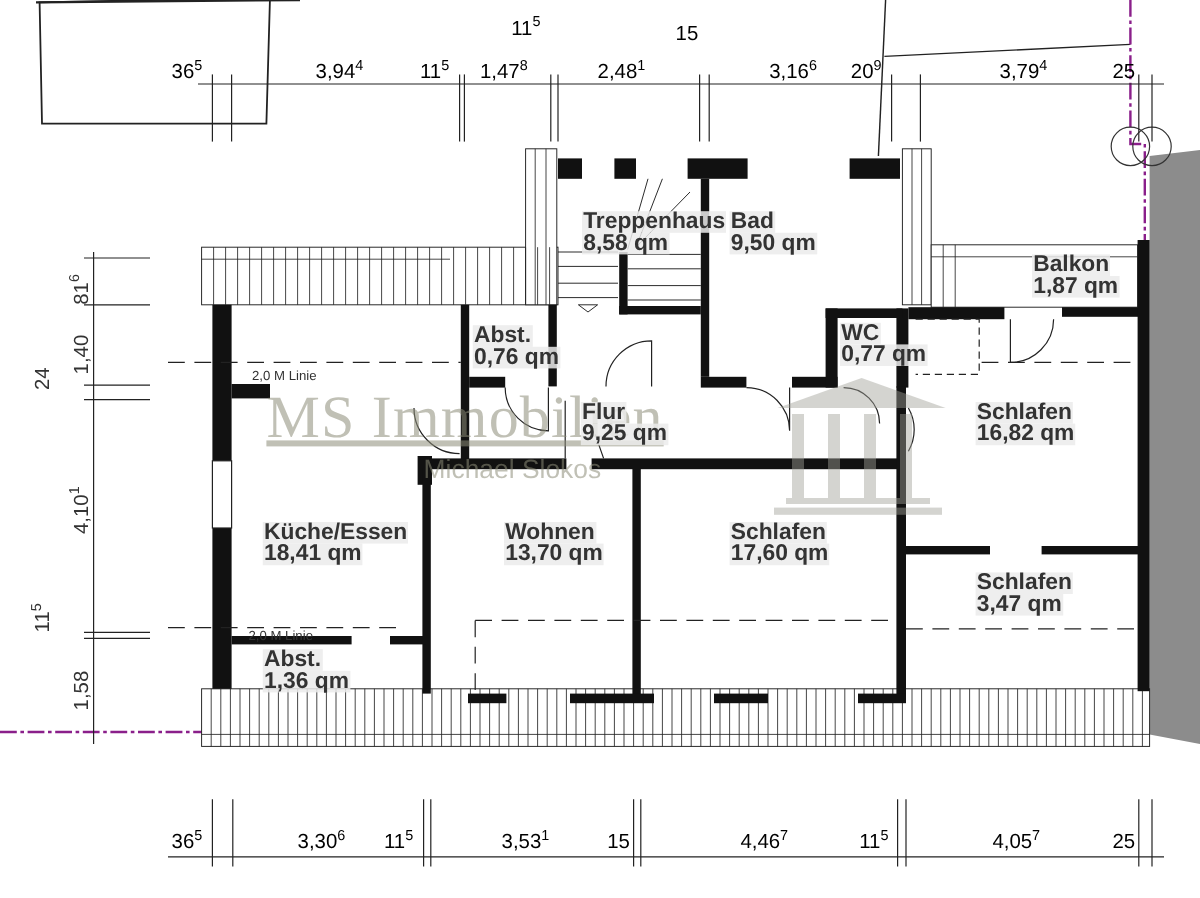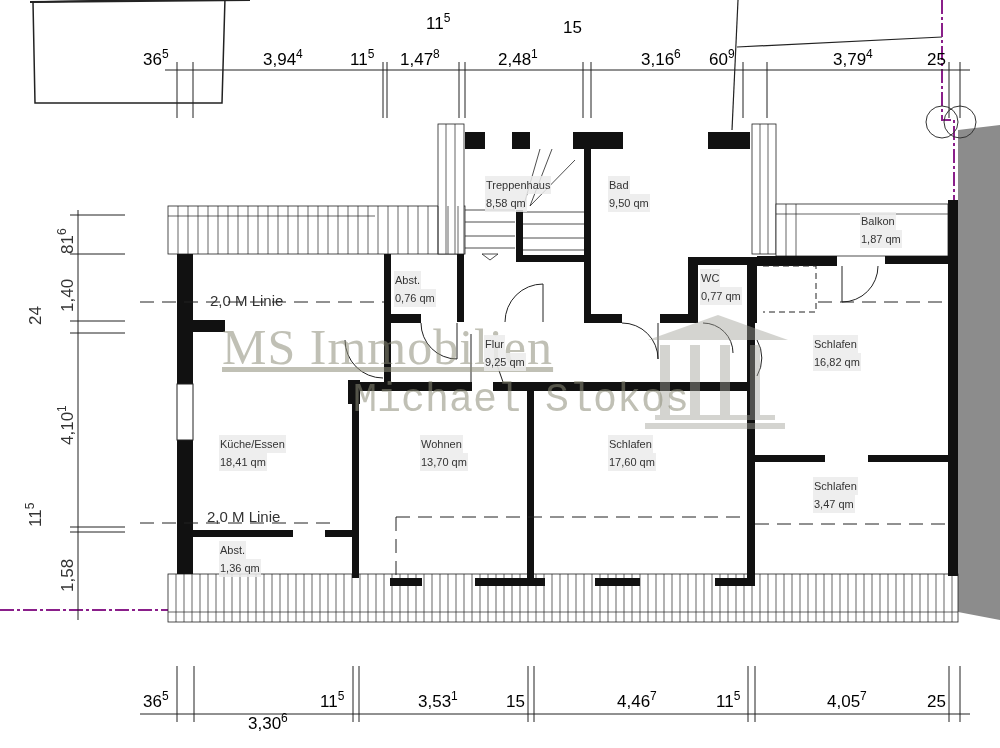--- a/index.html
+++ b/index.html
@@ -2,25 +2,25 @@
 <html><head>
 <meta charset="utf-8">
 <style>
   html,body{margin:0;padding:0;background:#fff;}
   body{width:1000px;height:748px;position:relative;overflow:hidden;font-family:"Liberation Sans",sans-serif;color:#222;}
   svg{position:absolute;left:0;top:0;}
   .dim{position:absolute;font-size:17px;color:#000000;white-space:nowrap;line-height:1;}
   .dim sup{font-size:12px;vertical-align:7px;}
   .vdim{position:absolute;font-size:17px;color:#333;white-space:nowrap;transform:rotate(-90deg);transform-origin:left top;line-height:1;}
   .vdim sup{font-size:12px;vertical-align:7px;}
-  .room{position:absolute;font-size:11px;line-height:18px;color:#333;}
+  .room{position:absolute;font-size:19px;line-height:18px;color:#333;font-weight:bold;}
   .room span{display:block;background:rgba(235,235,235,0.85);padding:0 1px;width:max-content;}
-  .small-note{position:absolute;font-size:15px;color:#333;}
+  .small-note{position:absolute;font-size:11px;color:#333;margin-top:16px;}
   .wm1{position:absolute;left:222px;top:318px;font-family:"Liberation Serif",serif;font-size:50px;color:rgba(140,140,120,0.55);letter-spacing:1px;text-decoration:underline;}
-  .wm2{position:absolute;left:353px;top:378px;font-family:Liberation Mono, monospace;font-size:40px;color:rgba(140,140,120,0.55);}
+  .wm2{position:absolute;left:353px;top:378px;font-family:Liberation Sans, sans-serif;font-size:22px;color:rgba(140,140,120,0.55);}
 </style>
 </head>
 <body>
 
 <svg width="1000" height="748" viewBox="0 0 1000 748">
 
   <path d="M33 2 L225 -2 L222 103 L35 103 Z" fill="none" stroke="#222" stroke-width="1.5"></path>
   <path d="M30 2 L250 0" stroke="#222" stroke-width="2"></path>
 
   <path d="M738 0 L732 130" stroke="#222" stroke-width="1.2"></path>
@@ -162,26 +162,26 @@
 </svg>
 
 <div class="dim" style="left:143px;top:48px"><span>36</span><sup>5</sup></div>
 <div class="dim" style="left:263px;top:48px"><span>3,94</span><sup>4</sup></div>
 <div class="dim" style="left:350px;top:48px"><span>11</span><sup>5</sup></div>
 <div class="dim" style="left:400px;top:48px"><span>1,47</span><sup>8</sup></div>
 <div class="dim" style="left:426px;top:12px"><span>11</span><sup>5</sup></div>
 <div class="dim" style="left:498px;top:48px"><span>2,48</span><sup>1</sup></div>
 <div class="dim" style="left:563px;top:16px"><span>15</span><sup></sup></div>
 <div class="dim" style="left:641px;top:48px"><span>3,16</span><sup>6</sup></div>
-<div class="dim" style="left:709px;top:48px"><span>60</span><sup>9</sup></div>
+<div class="dim" style="left:709px;top:48px"><span>20</span><sup>9</sup></div>
 <div class="dim" style="left:833px;top:48px"><span>3,79</span><sup>4</sup></div>
 <div class="dim" style="left:927px;top:48px"><span>25</span><sup></sup></div>
 
 <div class="dim" style="left:143px;top:690px"><span>36</span><sup>5</sup></div>
-<div class="dim" style="left:248px;top:712px"><span>3,30</span><sup>6</sup></div>
+<div class="dim" style="left:248px;top:690px"><span>3,30</span><sup>6</sup></div>
 <div class="dim" style="left:320px;top:690px"><span>11</span><sup>5</sup></div>
 <div class="dim" style="left:418px;top:690px"><span>3,53</span><sup>1</sup></div>
 <div class="dim" style="left:506px;top:690px"><span>15</span><sup></sup></div>
 <div class="dim" style="left:617px;top:690px"><span>4,46</span><sup>7</sup></div>
 <div class="dim" style="left:716px;top:690px"><span>11</span><sup>5</sup></div>
 <div class="dim" style="left:827px;top:690px"><span>4,05</span><sup>7</sup></div>
 <div class="dim" style="left:927px;top:690px"><span>25</span><sup></sup></div>
 
 <div class="vdim" style="left:56px;top:254px"><span>81</span><sup>6</sup></div>
 <div class="vdim" style="left:56px;top:312px"><span>1,40</span><sup></sup></div>

